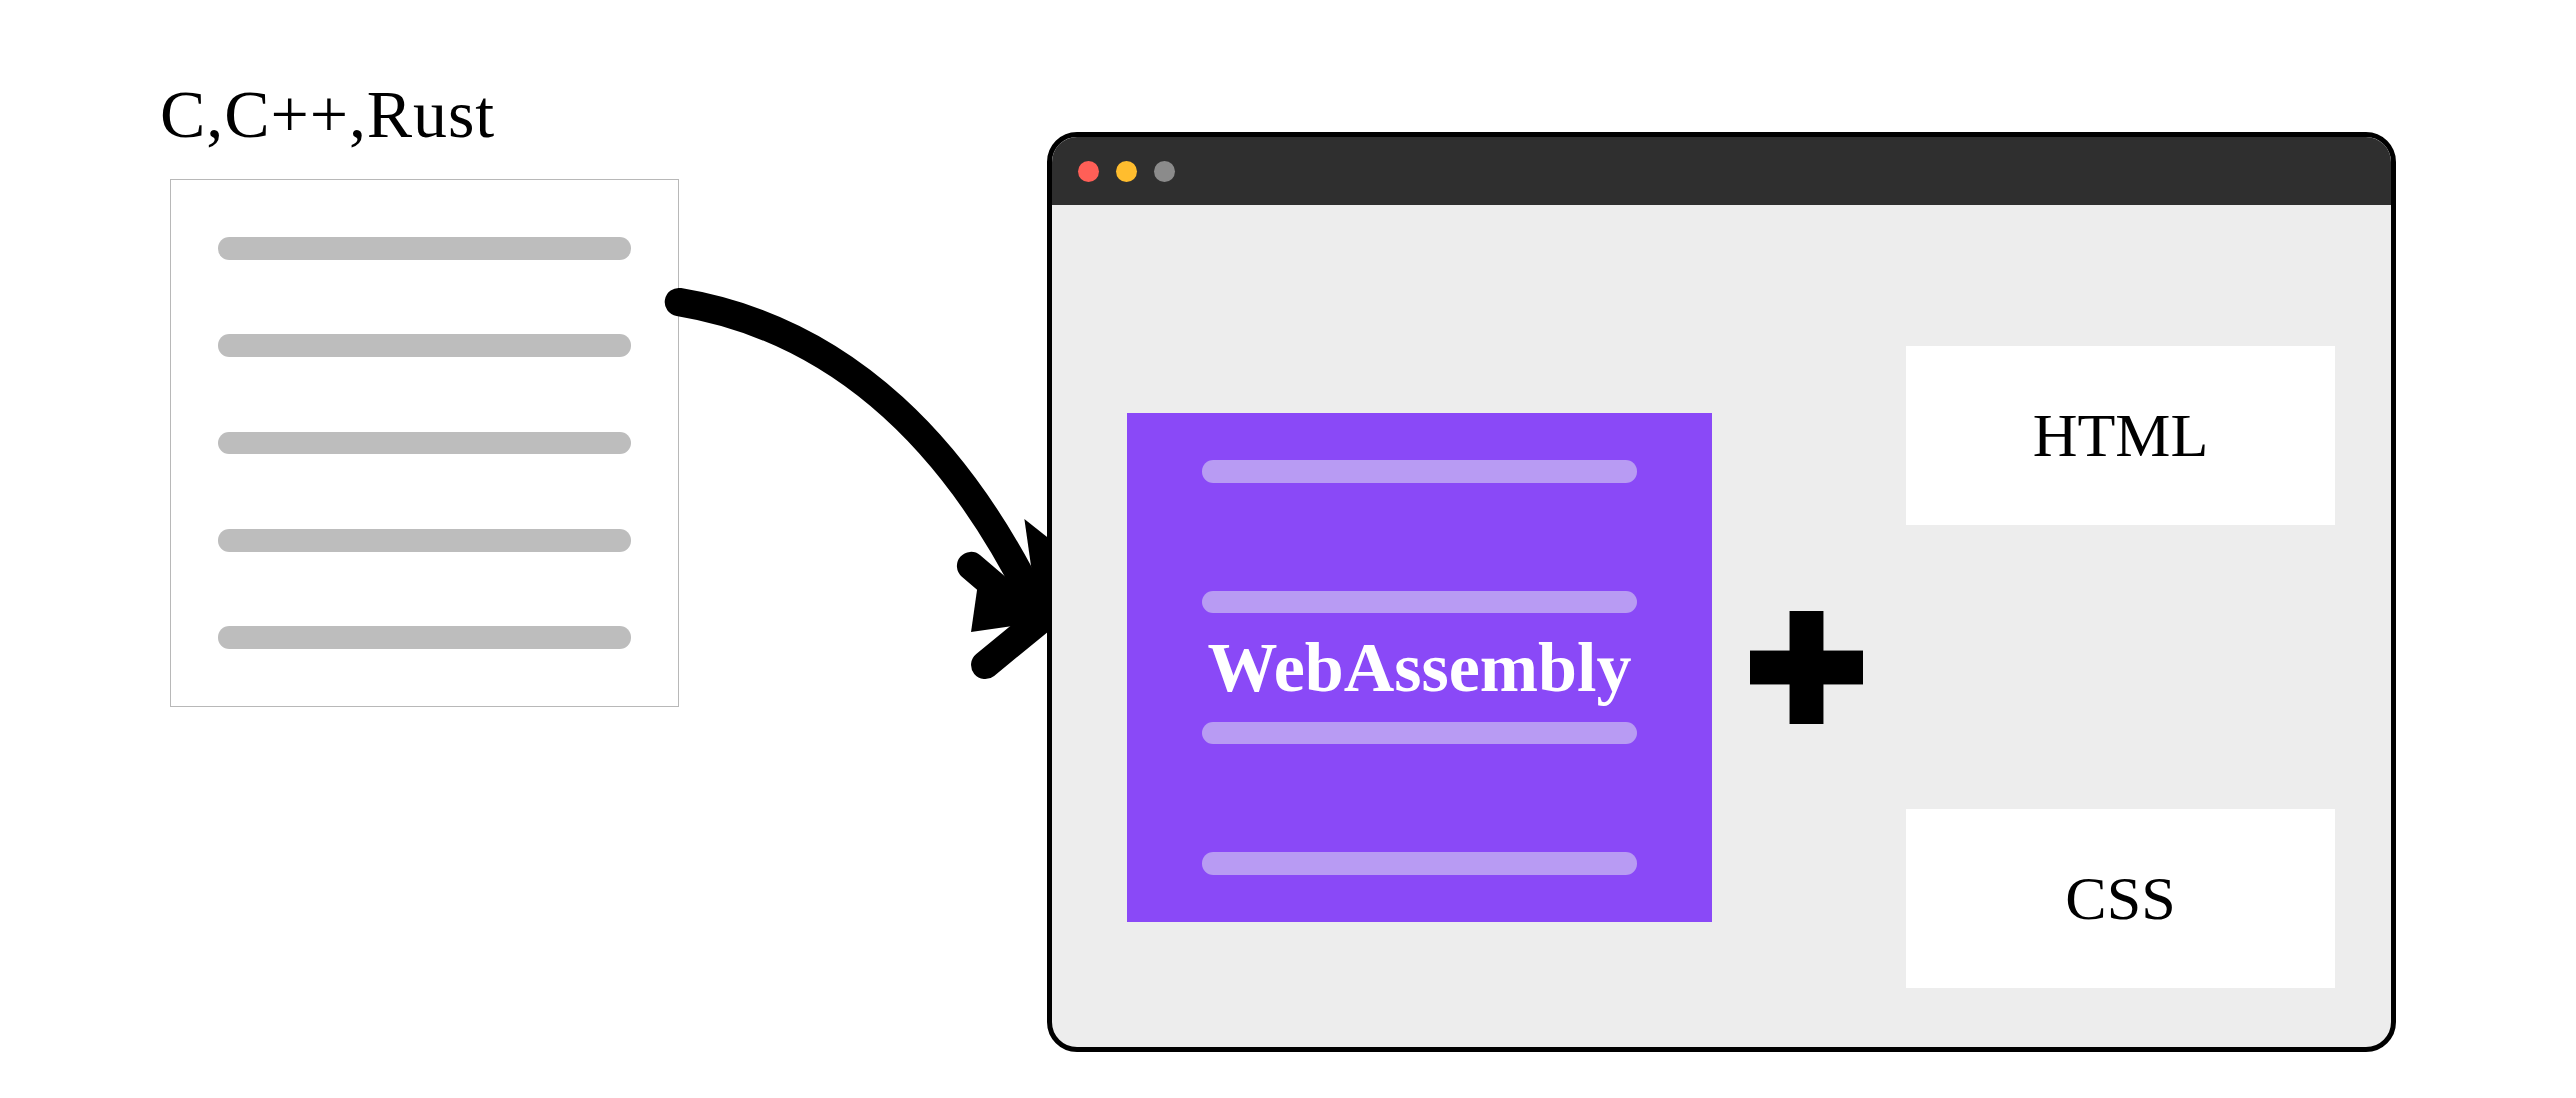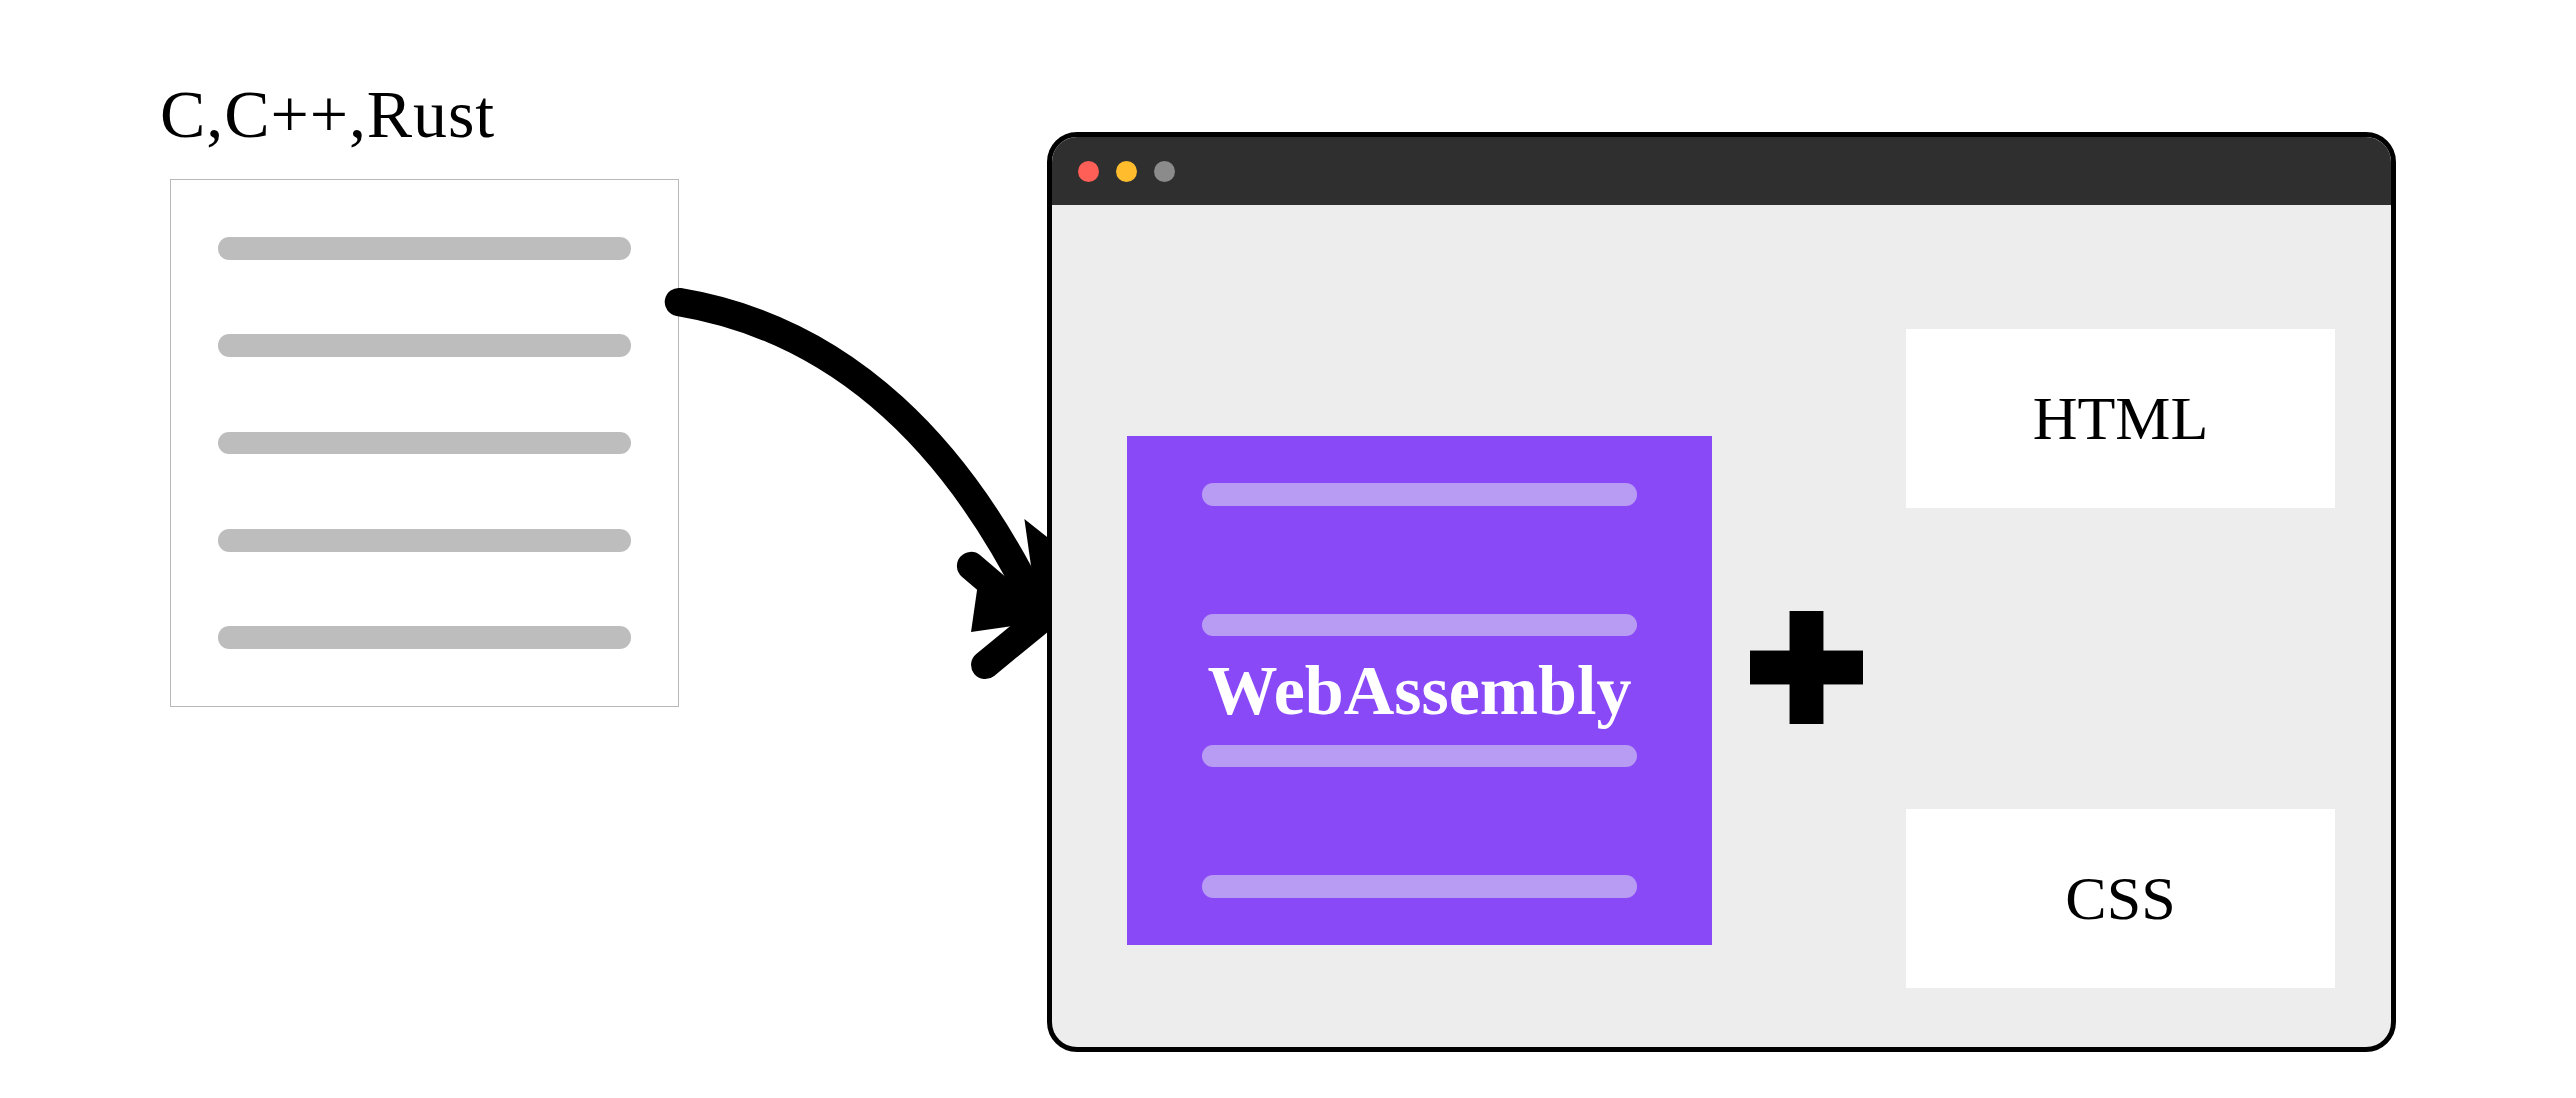--- a/index.html
+++ b/index.html
@@ -90,21 +90,20 @@
     .wasm-box {
       position: absolute;
       left: 75px;
       top: 208px;
       width: 585px;
       height: 509px;
       background: #8a49f7;
       display: flex;
       align-items: center;
       justify-content: center;
-      margin-top: 23px;
     }
     .wasm-lines {
       position: absolute;
       inset: 0;
       padding: 47px 75px;
       display: flex;
       flex-direction: column;
       justify-content: space-between;
     }
     .wasm-lines .wline {
@@ -136,21 +135,21 @@
       left: 854px;
       width: 429px;
       height: 179px;
       display: flex;
       align-items: center;
       justify-content: center;
       font-size: 62px;
       color: #000;
       background: #fff;
     }
-    .col-box.html { top: 124px; }
+    .col-box.html { top: 141px; }
     .col-box.js   { top: 373px; background: #f5d046; }
     .col-box.css  { top: 604px; }
   </style>
 </head>
 <body>
 
 <div class="stage">
 
   <div class="source-label">C,C++,Rust</div>
 

